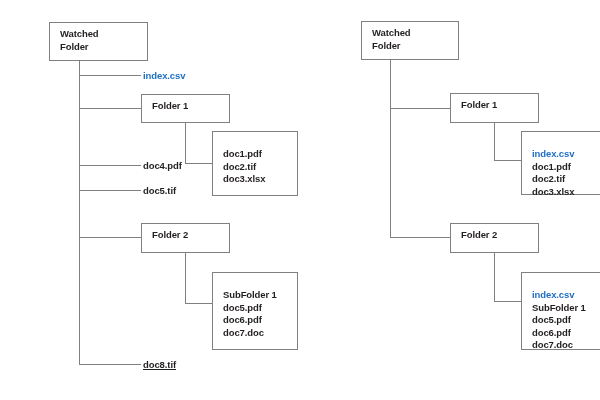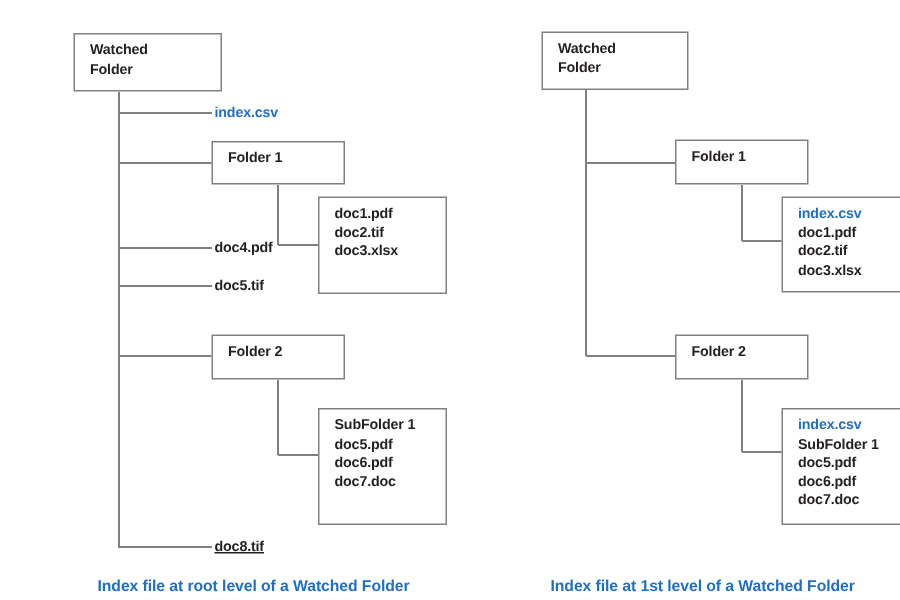--- a/index.html
+++ b/index.html
@@ -21,21 +21,21 @@
     color:#231f20;
     font-size:9.5px;
     font-weight:bold;
     line-height:12.5px;
     letter-spacing:-0.1px;
   }
   .box.title{
     padding:5px 0 0 10px;
   }
   .box.files{
-    padding:5px 0 0 10px;
+    padding:16px 0 0 10px;
   }
   .files .row{white-space:nowrap;}
   .files .row.idx{color:#1f6fc4;}
 
   .leaf{
     position:absolute;
     font-size:9.5px;
     font-weight:bold;
     color:#231f20;
     white-space:nowrap;
@@ -122,21 +122,20 @@
 
   <div class="box files" style="left:172px;top:259px;width:86px;height:78px;">
     <div class="row">SubFolder 1</div>
     <div class="row">doc5.pdf</div>
     <div class="row">doc6.pdf</div>
     <div class="row">doc7.doc</div>
   </div>
 
   <div class="leaf" style="left:103px;top:346px;text-decoration:underline;">doc8.tif</div>
 
-  <div class="caption" style="left:25px;top:372px;">Index file at root level of a Watched Folder</div>
 
   <div class="box title" style="left:321px;top:8px;width:98px;height:39px;">
     <div>Watched</div>
     <div>Folder</div>
   </div>
 
   <div class="box title" style="left:410px;top:80px;width:89px;height:30px;">
     <div>Folder 1</div>
   </div>
 
@@ -152,15 +151,14 @@
   </div>
 
   <div class="box files" style="left:481px;top:259px;width:87px;height:78px;">
     <div class="row idx">index.csv</div>
     <div class="row">SubFolder 1</div>
     <div class="row">doc5.pdf</div>
     <div class="row">doc6.pdf</div>
     <div class="row">doc7.doc</div>
   </div>
 
-  <div class="caption" style="left:327px;top:372px;">Index file at 1st level of a Watched Folder</div>
 
 </div>
 
 </body></html>

